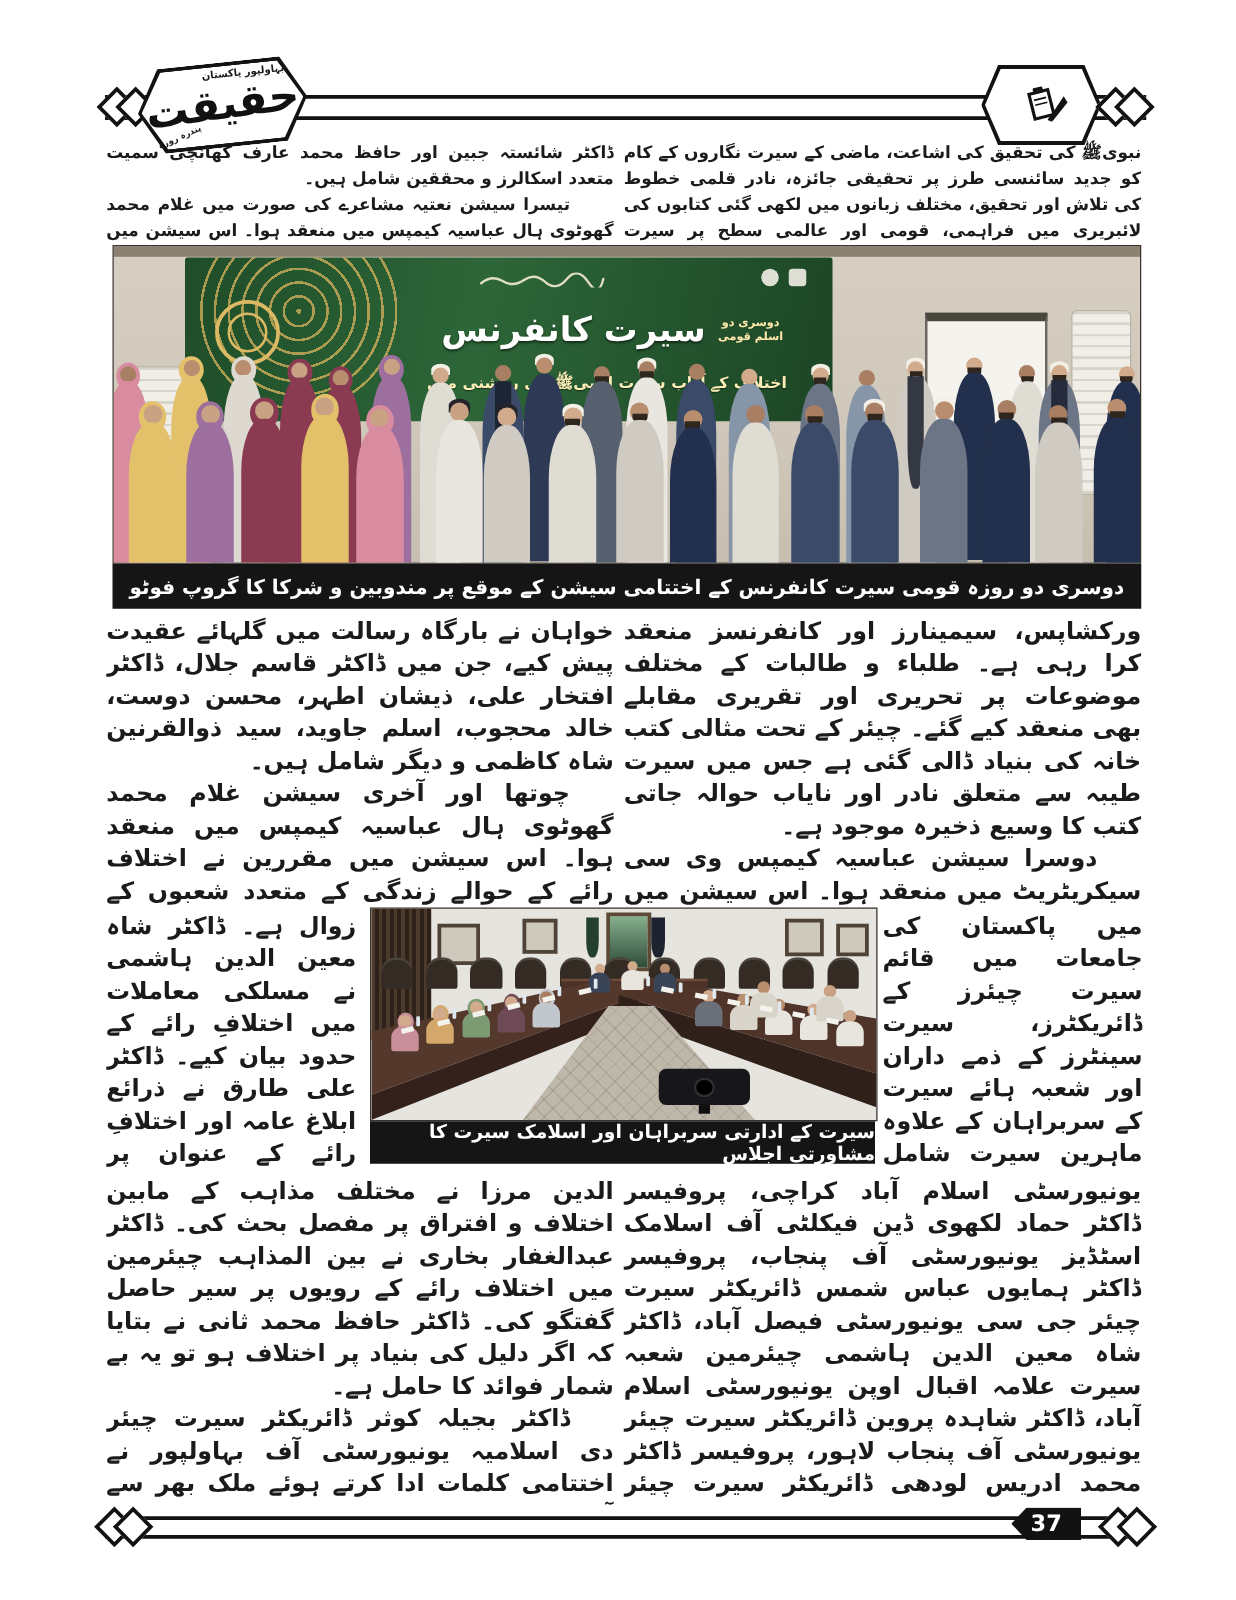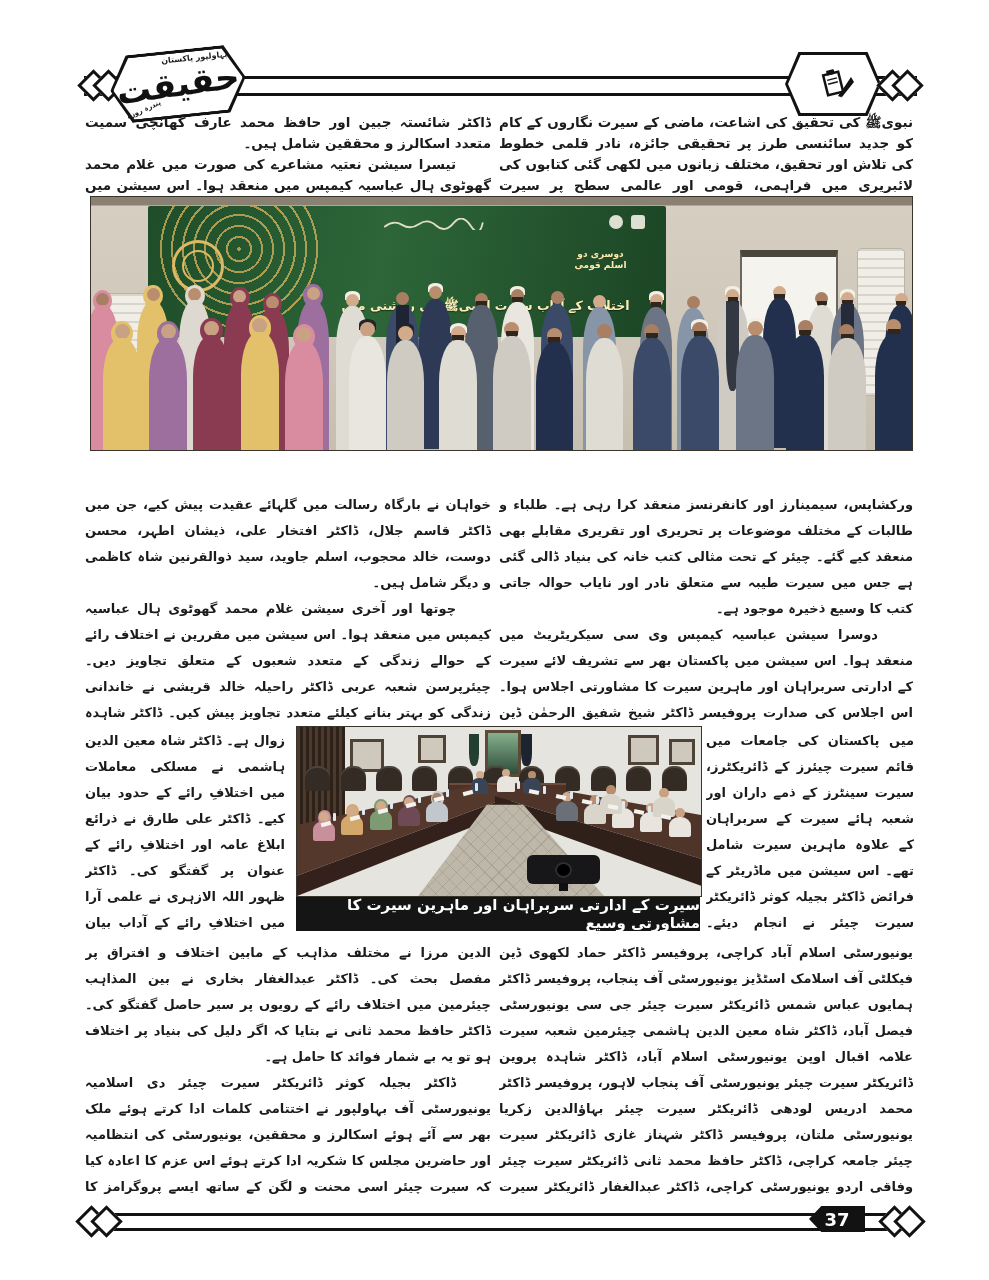--- a/index.html
+++ b/index.html
@@ -18,21 +18,21 @@
   .sec-banner{position:absolute;left:50%;top:8px;transform:translateX(-50%);width:236px;height:48px;background:#121212;
               clip-path:polygon(0 50%,7% 0,93% 0,100% 50%,93% 100%,7% 100%);display:flex;align-items:center;justify-content:center;}
   .sec-banner span{color:#fff;font-size:24px;font-weight:bold;direction:rtl;}
   .icon-wrap{position:absolute;right:36px;top:2px;width:96px;height:64px;}
   
   .urdu{direction:rtl;font-weight:bold;color:#1b1b1b;text-align:justify;}
   .col{position:absolute;overflow:hidden;}
   .col p{margin:0;}
   .pi{text-indent:35px;}
   .fs-top{font-size:13.5px;line-height:21px;}
-  .fs-body{font-size:13px;line-height:26px;}
+  .fs-body{font-size:19px;line-height:26px;}
   
   .photo{position:absolute;overflow:hidden;border:1px solid #3a352c;}
   .cap{position:absolute;background:#151515;display:flex;align-items:center;justify-content:center;}
   .cap span{color:#fff;font-size:16px;font-weight:bold;direction:rtl;}
   
   #photo1{left:90px;top:196px;width:821px;height:253px;background:linear-gradient(180deg,#8a8172 0,#8a8172 8px,#d6cfc1 9px,#cfc8ba 60%,#c6bfb0 100%);}
   .ac{position:absolute;background:#f0eee7;border:1px solid #b9b4a8;border-radius:5px;
       background-image:repeating-linear-gradient(180deg,rgba(170,165,150,.35) 0 2px,transparent 2px 9px);}
   .screen{position:absolute;right:9%;top:21%;width:11.5%;height:34%;background:#f4f3ee;border:2px solid #6b675e;border-top:7px solid #4a463e;}
   .gbanner{position:absolute;left:7%;top:3.5%;width:63%;height:52%;border-radius:2px;overflow:hidden;
@@ -122,20 +122,21 @@
       <div class="seal"></div>
       <div class="gb-logos">
         <div class="gb-logo round"></div>
         <div class="gb-logo"></div>
       </div>
       <svg class="gb-callig" viewBox="0 0 120 14">
         <path d="M4 10 Q14 2 24 8 T44 7 T64 9 T84 6 T104 9 T118 6" fill="none" stroke="#f4ecd2" stroke-width="2.2" stroke-linecap="round"></path>
       </svg>
       <div class="gb-title">
         <span class="small">دوسری دو اسلم قومی</span>
+        <span class="big">سیرت کانفرنس</span>
       </div>
       <div class="gb-sub">اختلاف کے آداب سیرت النبیﷺ کی روشنی میں</div>
     </div>
     <div style="position:absolute;inset:0;" id="crowd1">
         <div style="position: absolute; left: -0.57425%; top: 95.9903px; width: 32.5px; height: 165px; z-index: 2;">
           <div style="position: absolute; left: 6.5px; top: -3px; width: 19.5px; height: 22.1px; border-radius: 50%; background: rgb(217, 140, 160);"></div>
           <div style="position: absolute; left: 9.75px; top: 0px; width: 13px; height: 13px; border-radius: 50%; background: rgb(168, 127, 99);"></div>
           <div style="position: absolute; left: 0px; top: 12.35px; width: 32.5px; height: 150px; border-radius: 45% 45% 0px 0px / 28% 28% 0px 0px; background: rgb(217, 140, 160);"></div>
         </div>
         <div style="position: absolute; left: 5.5735%; top: 91.3993px; width: 32.5px; height: 165px; z-index: 2;">
@@ -319,20 +320,23 @@
           <div style="position: absolute; left: 11.25px; top: 0px; width: 15px; height: 15px; border-radius: 50%; background: rgb(168, 127, 99);"></div>
           <div style="position: absolute; left: 12.75px; top: 9.3px; width: 12px; height: 7.5px; border-radius: 0px 0px 50% 50%; background: rgb(47, 38, 29);"></div>
           <div style="position: absolute; left: 0px; top: 14.25px; width: 37.5px; height: 150px; border-radius: 45% 45% 0px 0px / 28% 28% 0px 0px; background: rgb(207, 203, 194);"></div>
         </div>
         <div style="position: absolute; left: 95.4982%; top: 122.398px; width: 37.5px; height: 165px; z-index: 3;">
           <div style="position: absolute; left: 11.25px; top: 0px; width: 15px; height: 15px; border-radius: 50%; background: rgb(185, 142, 111);"></div>
           <div style="position: absolute; left: 12.75px; top: 9.3px; width: 12px; height: 7.5px; border-radius: 0px 0px 50% 50%; background: rgb(47, 38, 29);"></div>
           <div style="position: absolute; left: 0px; top: 14.25px; width: 37.5px; height: 150px; border-radius: 45% 45% 0px 0px / 28% 28% 0px 0px; background: rgb(35, 48, 77);"></div>
         </div>
       </div>
+  </div>
+  <div class="cap" style="left:90px;top:451px;width:823px;height:36px;">
+    <span>دوسری دو روزہ قومی سیرت کانفرنس کے اختتامی سیشن کے موقع پر مندوبین و شرکا کا گروپ فوٹو</span>
   </div>
 
   <div class="col urdu fs-body" style="left:499px;top:492px;width:414px;height:234px;">
     <p>ورکشاپس، سیمینارز اور کانفرنسز منعقد کرا رہی ہے۔ طلباء و طالبات کے مختلف موضوعات پر تحریری اور تقریری مقابلے بھی منعقد کیے گئے۔ چیئر کے تحت مثالی کتب خانہ کی بنیاد ڈالی گئی ہے جس میں سیرت طیبہ سے متعلق نادر اور نایاب حوالہ جاتی کتب کا وسیع ذخیرہ موجود ہے۔</p>
     <p class="pi">دوسرا سیشن عباسیہ کیمپس وی سی سیکریٹریٹ میں منعقد ہوا۔ اس سیشن میں پاکستان بھر سے تشریف لائے سیرت کے ادارتی سربراہان اور ماہرین سیرت کا مشاورتی اجلاس ہوا۔ اس اجلاس کی صدارت پروفیسر ڈاکٹر شیخ شفیق الرحمٰن ڈین فیکلٹی آف اسلامک لرننگ نے کی۔ مہمان خصوصی جناب سید حامد سعید کاظمی سابق وفاقی وزیر برائے مذہبی امور و بین المذاہب ہم آہنگی اور مولانا یاسین ظفر ناظم وفاق المدارس السلفیہ تھے۔ سیشن کے شرکا</p>
   </div>
   <div class="col urdu fs-body" style="left:85px;top:492px;width:406px;height:234px;">
     <p>خواہان نے بارگاہ رسالت میں گلہائے عقیدت پیش کیے، جن میں ڈاکٹر قاسم جلال، ڈاکٹر افتخار علی، ذیشان اطہر، محسن دوست، خالد محجوب، اسلم جاوید، سید ذوالقرنین شاہ کاظمی و دیگر شامل ہیں۔</p>
     <p class="pi">چوتھا اور آخری سیشن غلام محمد گھوٹوی ہال عباسیہ کیمپس میں منعقد ہوا۔ اس سیشن میں مقررین نے اختلاف رائے کے حوالے زندگی کے متعدد شعبوں کے متعلق تجاویز دیں۔ چیئرپرسن شعبہ عربی ڈاکٹر راحیلہ خالد قریشی نے خاندانی زندگی کو بہتر بنانے کیلئے متعدد تجاویز پیش کیں۔ ڈاکٹر شاہدہ پروین نے عائلی زندگی میں اختلاف رائے کے حوالے سے گفتگو کی۔ ڈاکٹر شہناز غازی نے ریاستی قوانین اور اختلاف رائے کے آداب پر مفصل گفتگو کی۔ ڈاکٹر محمد ادریس لودھی نے اپنے صدارتی خطبے میں یہ فرمایا کہ امت مسلمہ کے زوال کی وجہ ان کا اخلاقی</p>
   </div>
@@ -459,21 +463,21 @@
         <div style="position: absolute; left: 37%; top: 36.6%; width: 3px; height: 8px; background: rgb(223, 232, 238); border-radius: 1px; z-index: 5;"></div>
         <div style="position: absolute; left: 64%; top: 40%; width: 10px; height: 4px; background: rgb(244, 242, 236); transform: rotate(12deg); z-index: 5;"></div>
         <div style="position: absolute; left: 61%; top: 35%; width: 3px; height: 8px; background: rgb(223, 232, 238); border-radius: 1px; z-index: 5;"></div>
         <div style="position: absolute; left: 41%; top: 38%; width: 10px; height: 4px; background: rgb(244, 242, 236); transform: rotate(-14deg); z-index: 5;"></div>
         <div style="position: absolute; left: 44%; top: 33%; width: 3px; height: 8px; background: rgb(223, 232, 238); border-radius: 1px; z-index: 5;"></div>
         <div style="position: absolute; left: 57.5%; top: 37%; width: 10px; height: 4px; background: rgb(244, 242, 236); transform: rotate(12deg); z-index: 5;"></div>
         <div style="position: absolute; left: 54.5%; top: 32%; width: 3px; height: 8px; background: rgb(223, 232, 238); border-radius: 1px; z-index: 5;"></div>
       </div>
   </div>
   <div class="cap" style="left:296px;top:897px;width:404px;height:34px;">
-    <span style="font-size:15px;">سیرت کے ادارتی سربراہان اور ماہرین سیرت کا مشاورتی وسیع</span>
+    <span style="font-size:15px;">سیرت کے ادارتی سربراہان اور اسلامک سیرت کا مشاورتی اجلاس</span>
   </div>
 
   <div class="col urdu fs-body" style="left:499px;top:940px;width:414px;height:264px;">
     <p>یونیورسٹی اسلام آباد کراچی، پروفیسر ڈاکٹر حماد لکھوی ڈین فیکلٹی آف اسلامک اسٹڈیز یونیورسٹی آف پنجاب، پروفیسر ڈاکٹر ہمایوں عباس شمس ڈائریکٹر سیرت چیئر جی سی یونیورسٹی فیصل آباد، ڈاکٹر شاہ معین الدین ہاشمی چیئرمین شعبہ سیرت علامہ اقبال اوپن یونیورسٹی اسلام آباد، ڈاکٹر شاہدہ پروین ڈائریکٹر سیرت چیئر یونیورسٹی آف پنجاب لاہور، پروفیسر ڈاکٹر محمد ادریس لودھی ڈائریکٹر سیرت چیئر بہاؤالدین زکریا یونیورسٹی ملتان، پروفیسر ڈاکٹر شہناز غازی ڈائریکٹر سیرت چیئر جامعہ کراچی، ڈاکٹر حافظ محمد ثانی ڈائریکٹر سیرت چیئر وفاقی اردو یونیورسٹی کراچی، ڈاکٹر عبدالغفار ڈائریکٹر سیرت چیئر یونیورسٹی آف اوکاڑا، ڈاکٹر ظہور اللہ الازہری ڈائریکٹر سیرت چیئر القادر یونیورسٹی جہلم، ڈاکٹر علی طارق لیکچرر شعبہ حدیث بین الاقوامی اسلامی یونیورسٹی اسلام آباد، ڈاکٹر عامر طاسین ممبر میڈیا افیئر زنیشنل رحمتہ للعالمین اتھارٹی پاکستان،</p>
   </div>
   <div class="col urdu fs-body" style="left:85px;top:940px;width:406px;height:264px;">
     <p>الدین مرزا نے مختلف مذاہب کے مابین اختلاف و افتراق پر مفصل بحث کی۔ ڈاکٹر عبدالغفار بخاری نے بین المذاہب چیئرمین میں اختلاف رائے کے رویوں پر سیر حاصل گفتگو کی۔ ڈاکٹر حافظ محمد ثانی نے بتایا کہ اگر دلیل کی بنیاد پر اختلاف ہو تو یہ بے شمار فوائد کا حامل ہے۔</p>
     <p class="pi">ڈاکٹر بجیلہ کوثر ڈائریکٹر سیرت چیئر دی اسلامیہ یونیورسٹی آف بہاولپور نے اختتامی کلمات ادا کرتے ہوئے ملک بھر سے آئے ہوئے اسکالرز و محققین، یونیورسٹی کی انتظامیہ اور حاضرین مجلس کا شکریہ ادا کرتے ہوئے اس عزم کا اعادہ کیا کہ سیرت چیئر اسی محنت و لگن کے ساتھ ایسے پروگرامز کا انعقاد کرتی رہے گی۔ پروگرام کے اختتام پر وائس چانسلر دی اسلامیہ یونیورسٹی کی نیابت کرتے ہوئے پرو وائس چانسلر پروفیسر ڈاکٹر نوید اختر نے مقررین میں شیلڈز تقسیم کیں۔</p>
   </div>
 

